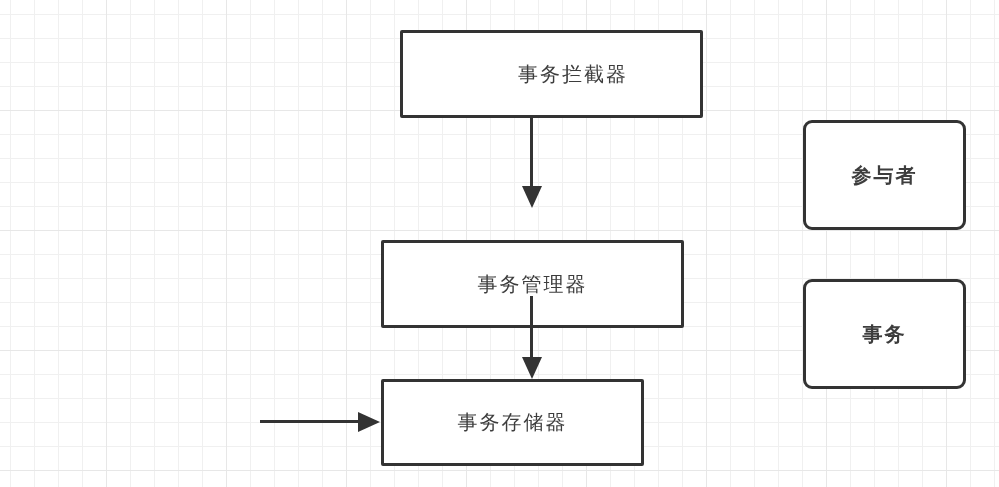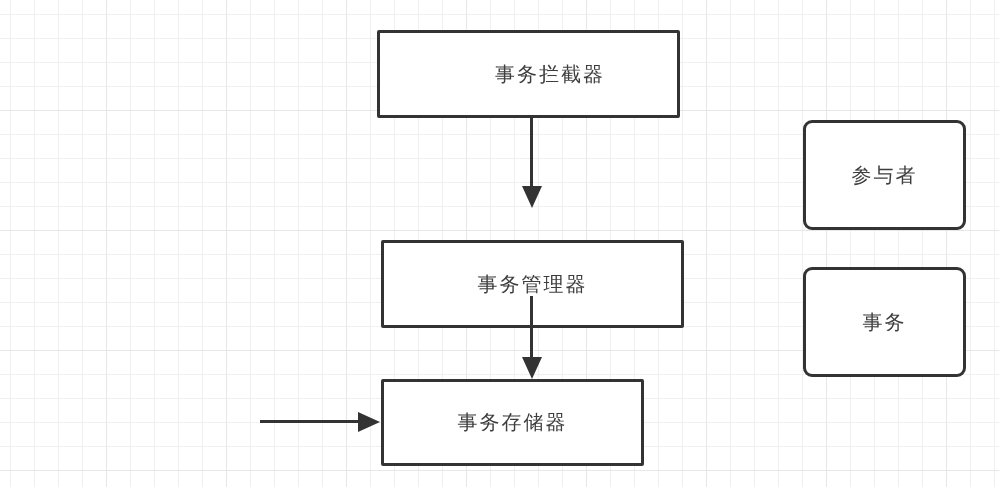--- a/index.html
+++ b/index.html
@@ -31,28 +31,28 @@
     align-items: center;
     justify-content: center;
   }
   .node .label {
     color: #3d3d3d;
     font-size: 20px;
     letter-spacing: 2px;
     white-space: nowrap;
   }
   .rect { border-radius: 2px; }
-  .rounded { border-radius: 9px; }
+  .rounded { border-radius: 9px; font-weight: bold; }
 
-  #node-interceptor  { left: 377px; top: 30px;  width: 303px; height: 88px; padding-left: 43px; }
+  #node-interceptor  { left: 400px; top: 30px;  width: 303px; height: 88px; padding-left: 43px; }
   #node-manager      { left: 381px; top: 208px; width: 303px; height: 88px; margin-top: 32px; }
   #node-store        { left: 381px; top: 379px; width: 263px; height: 87px; }
   #node-recovery-job { left: 25px;  top: 378px; width: 235px; height: 88px; }
   #node-participant  { left: 803px; top: 120px; width: 163px; height: 110px; }
-  #node-transaction  { left: 803px; top: 267px; width: 163px; height: 110px; }
+  #node-transaction  { left: 803px; top: 279px; width: 163px; height: 110px; }
 
   .edge-line-v {
     position: absolute;
     width: 3px;
     background: #333333;
   }
   .edge-line-h {
     position: absolute;
     height: 3px;
     background: #333333;

